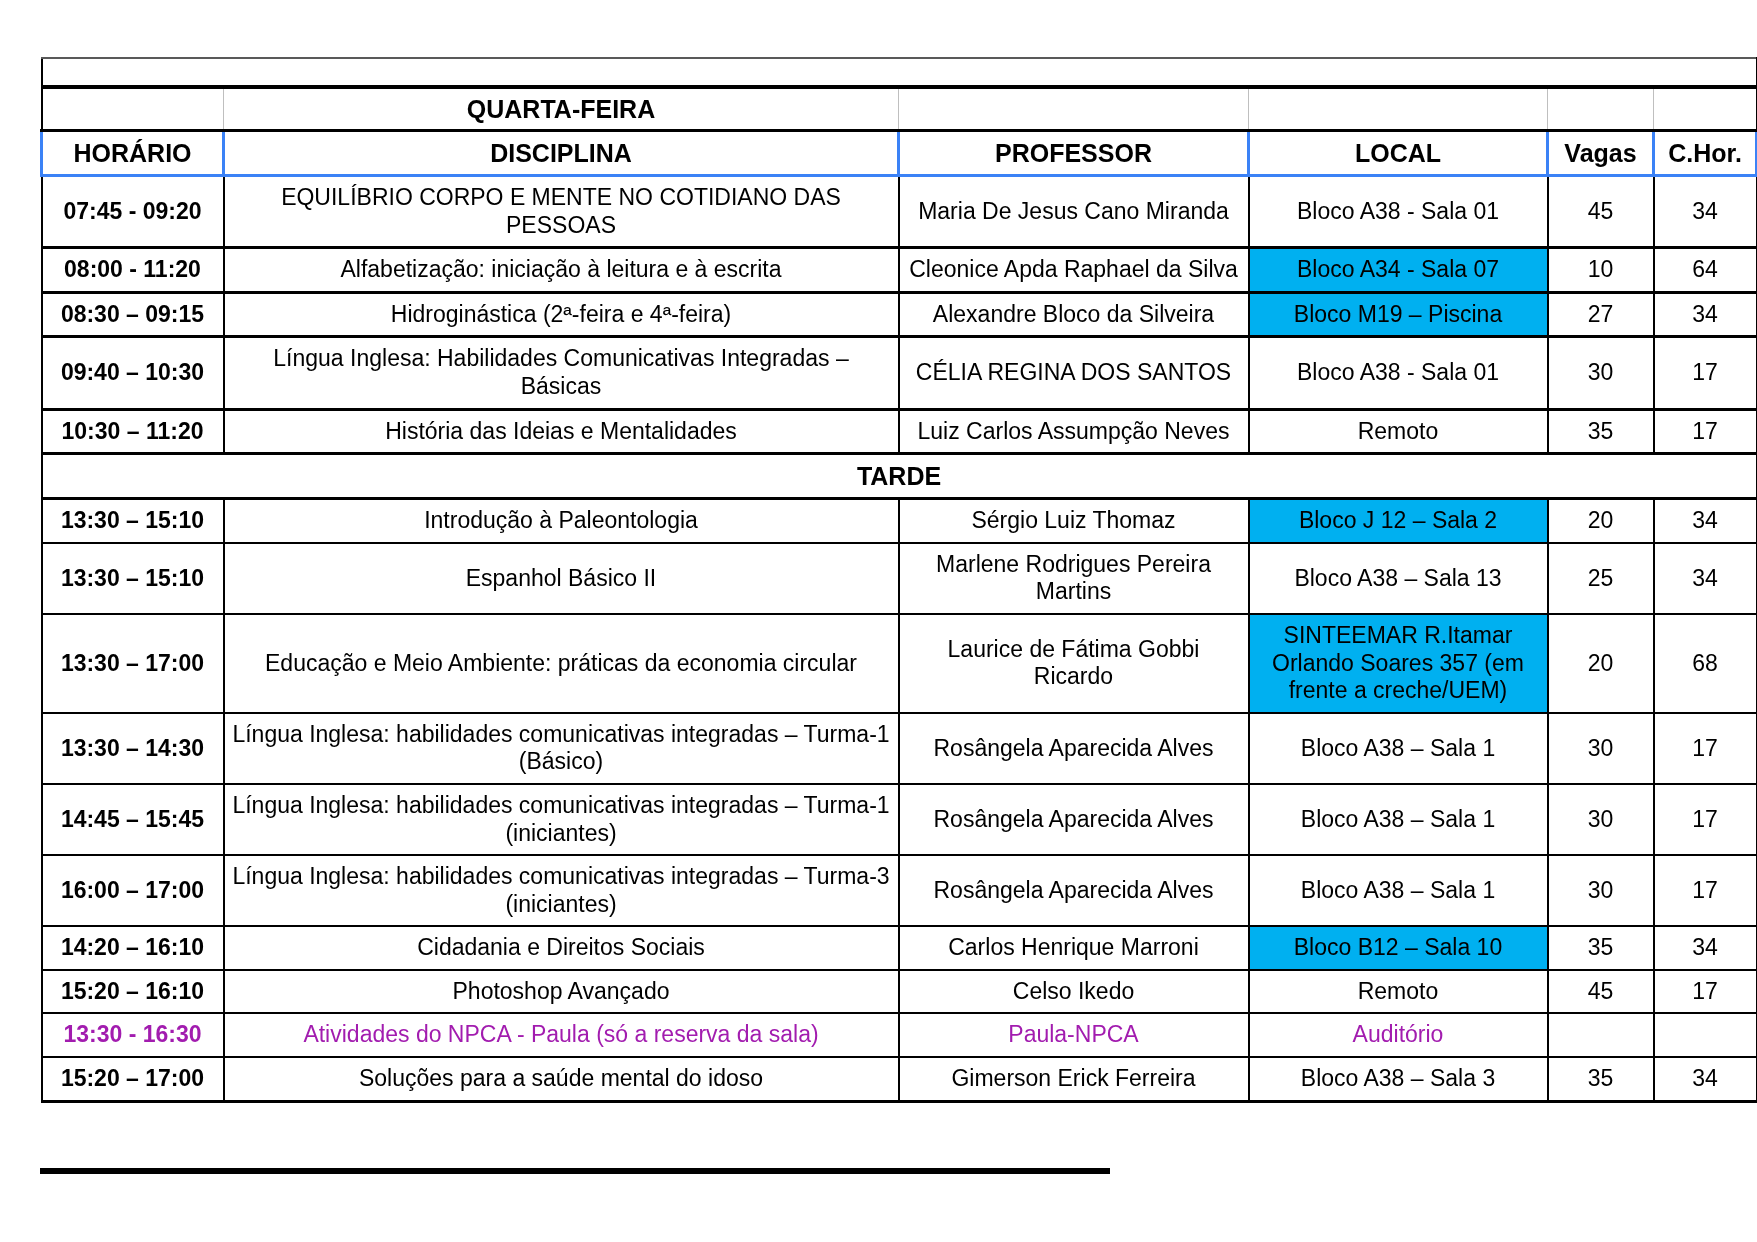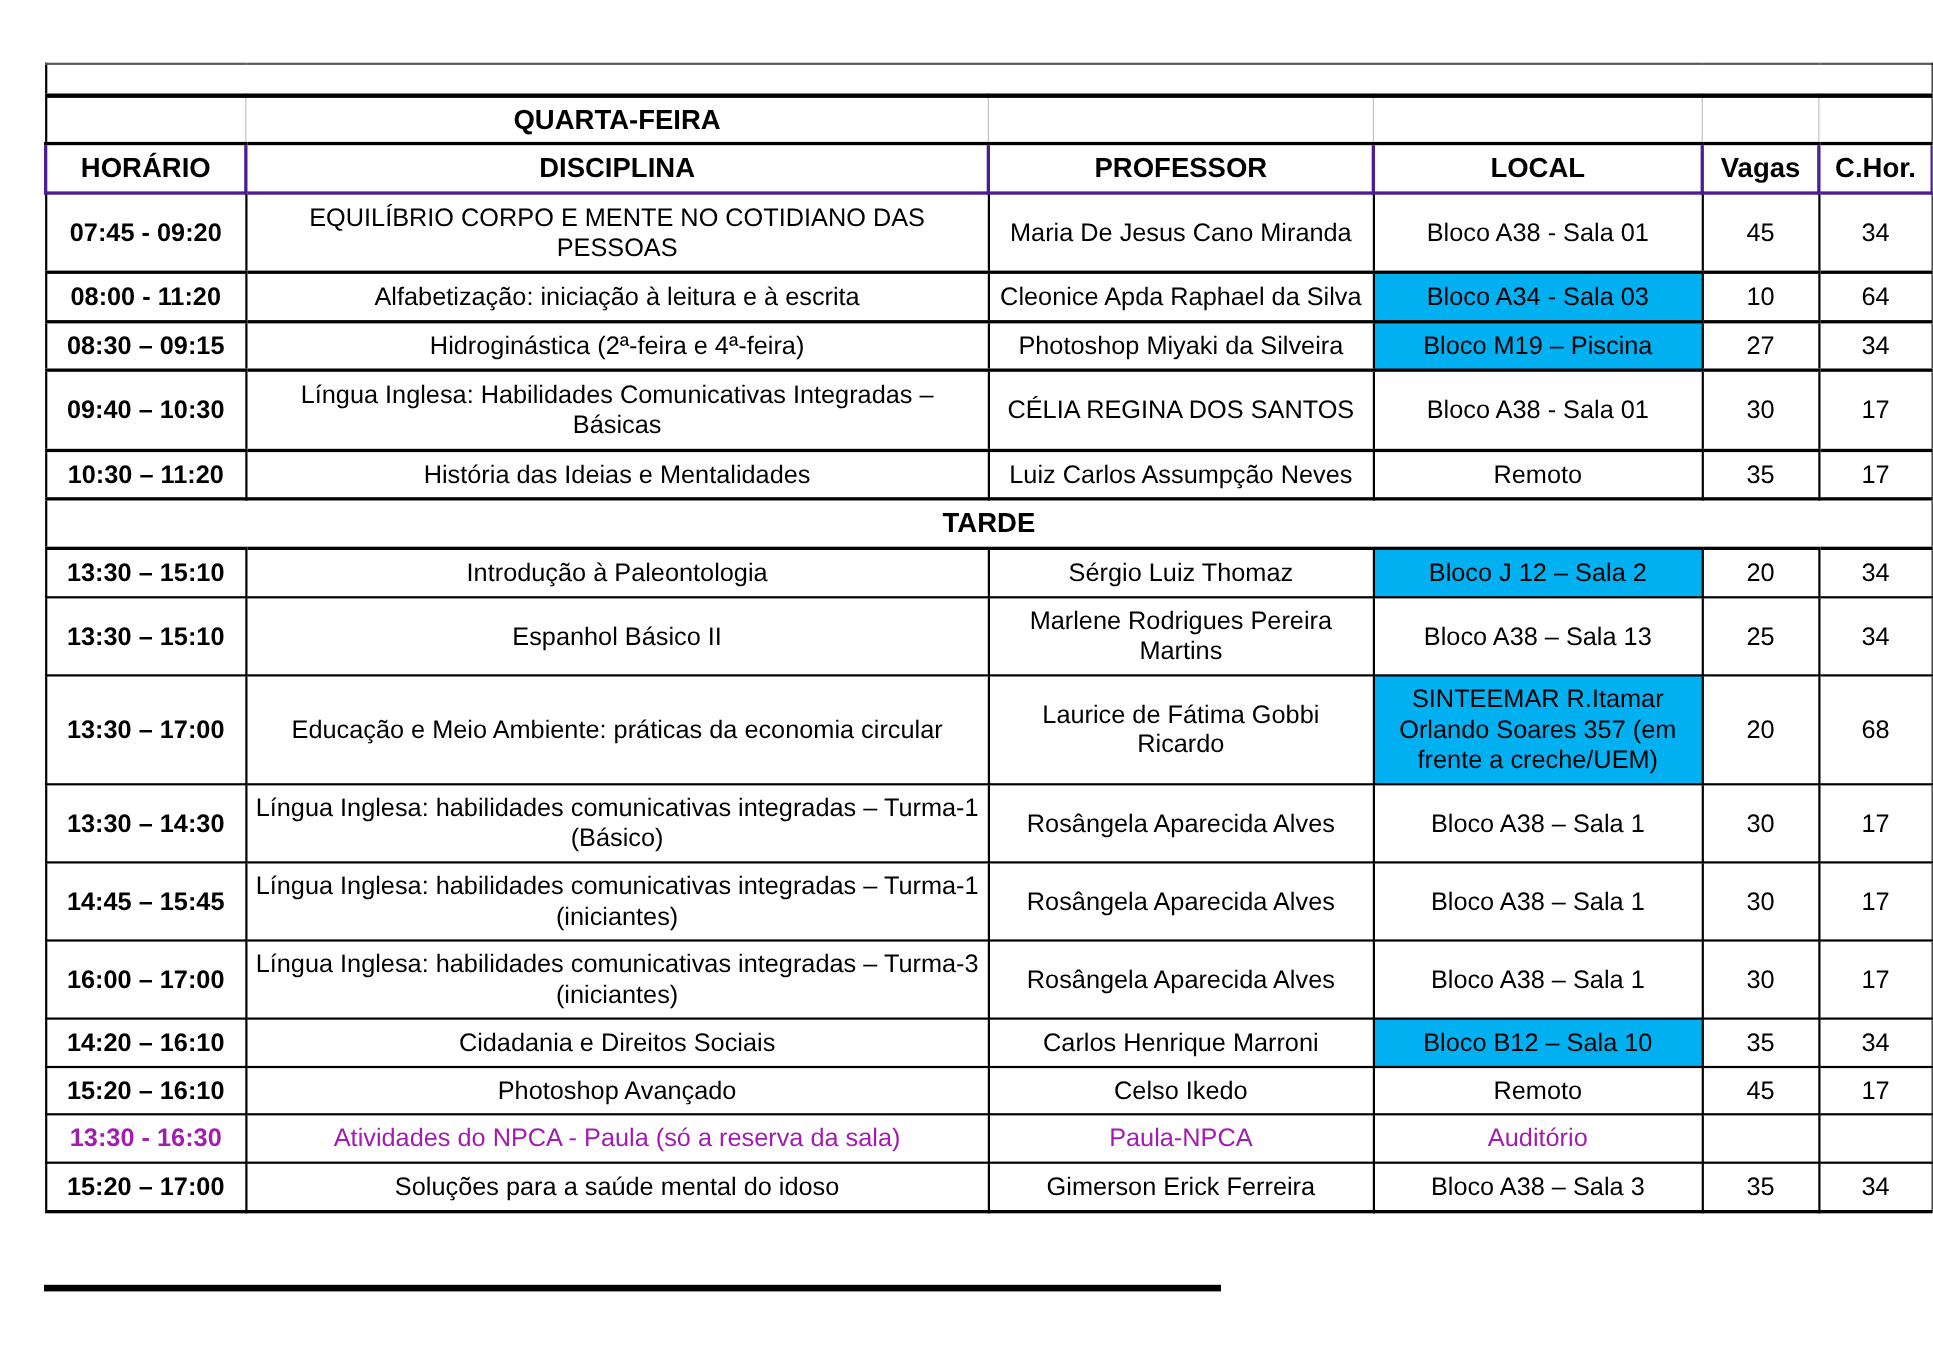--- a/index.html
+++ b/index.html
@@ -22,21 +22,21 @@
     word-wrap:break-word;
   }
   
   tr.empty-row td{border:none;border-bottom:4px solid #000;height:26px;padding:0;}
   
   tr.quarta-row td{
     border:1px solid #bfbfbf;border-bottom:3px solid #000;
     font-weight:bold;font-size:25px;height:36px;padding:2px;
   }
   
-  tr.header-row td{border:3px solid #4c1d95;font-weight:bold;font-size:25px;height:38px;padding:2px;}
+  tr.header-row td{border:3px solid #3b82f6;font-weight:bold;font-size:25px;height:38px;padding:2px;}
   .time{font-weight:bold;white-space:nowrap;}
   .hl{background:#00b0f0;}
   tr.green td{color:#00b050;}
   tr.purple td{color:#a21caf;}
   td.tarde-cell{font-weight:bold;font-size:25px;padding:6px 16px;}
   tr.bt3 td{border-top-width:3px;margin-left:48px;}
   
   .bottom-bar{position:absolute;left:40px;top:1168px;width:1070px;height:6px;background:#000;}
 </style>
 </head>
@@ -79,28 +79,28 @@
           <td>EQUILÍBRIO CORPO E MENTE NO COTIDIANO DAS PESSOAS</td>
           <td>Maria De Jesus Cano Miranda</td>
           <td>Bloco A38 - Sala 01</td>
           <td>45</td>
           <td>34</td>
         </tr>
         <tr class="bt3">
           <td class="time">08:00 - 11:20</td>
           <td>Alfabetização: iniciação à leitura e à escrita</td>
           <td>Cleonice Apda Raphael da Silva</td>
-          <td class="hl">Bloco A34 - Sala 03</td>
+          <td class="hl">Bloco A34 - Sala 07</td>
           <td>10</td>
           <td>64</td>
         </tr>
         <tr class="bt3">
           <td class="time">08:30 – 09:15</td>
           <td>Hidroginástica (2ª-feira e 4ª-feira)</td>
-          <td>Photoshop Miyaki da Silveira</td>
+          <td>Alexandre Bloco da Silveira</td>
           <td class="hl">Bloco M19 – Piscina</td>
           <td>27</td>
           <td>34</td>
         </tr>
         <tr class="bt3">
           <td class="time">09:40 – 10:30</td>
           <td>Língua Inglesa: Habilidades Comunicativas Integradas – Básicas</td>
           <td>CÉLIA REGINA DOS SANTOS</td>
           <td>Bloco A38 - Sala 01</td>
           <td>30</td>

